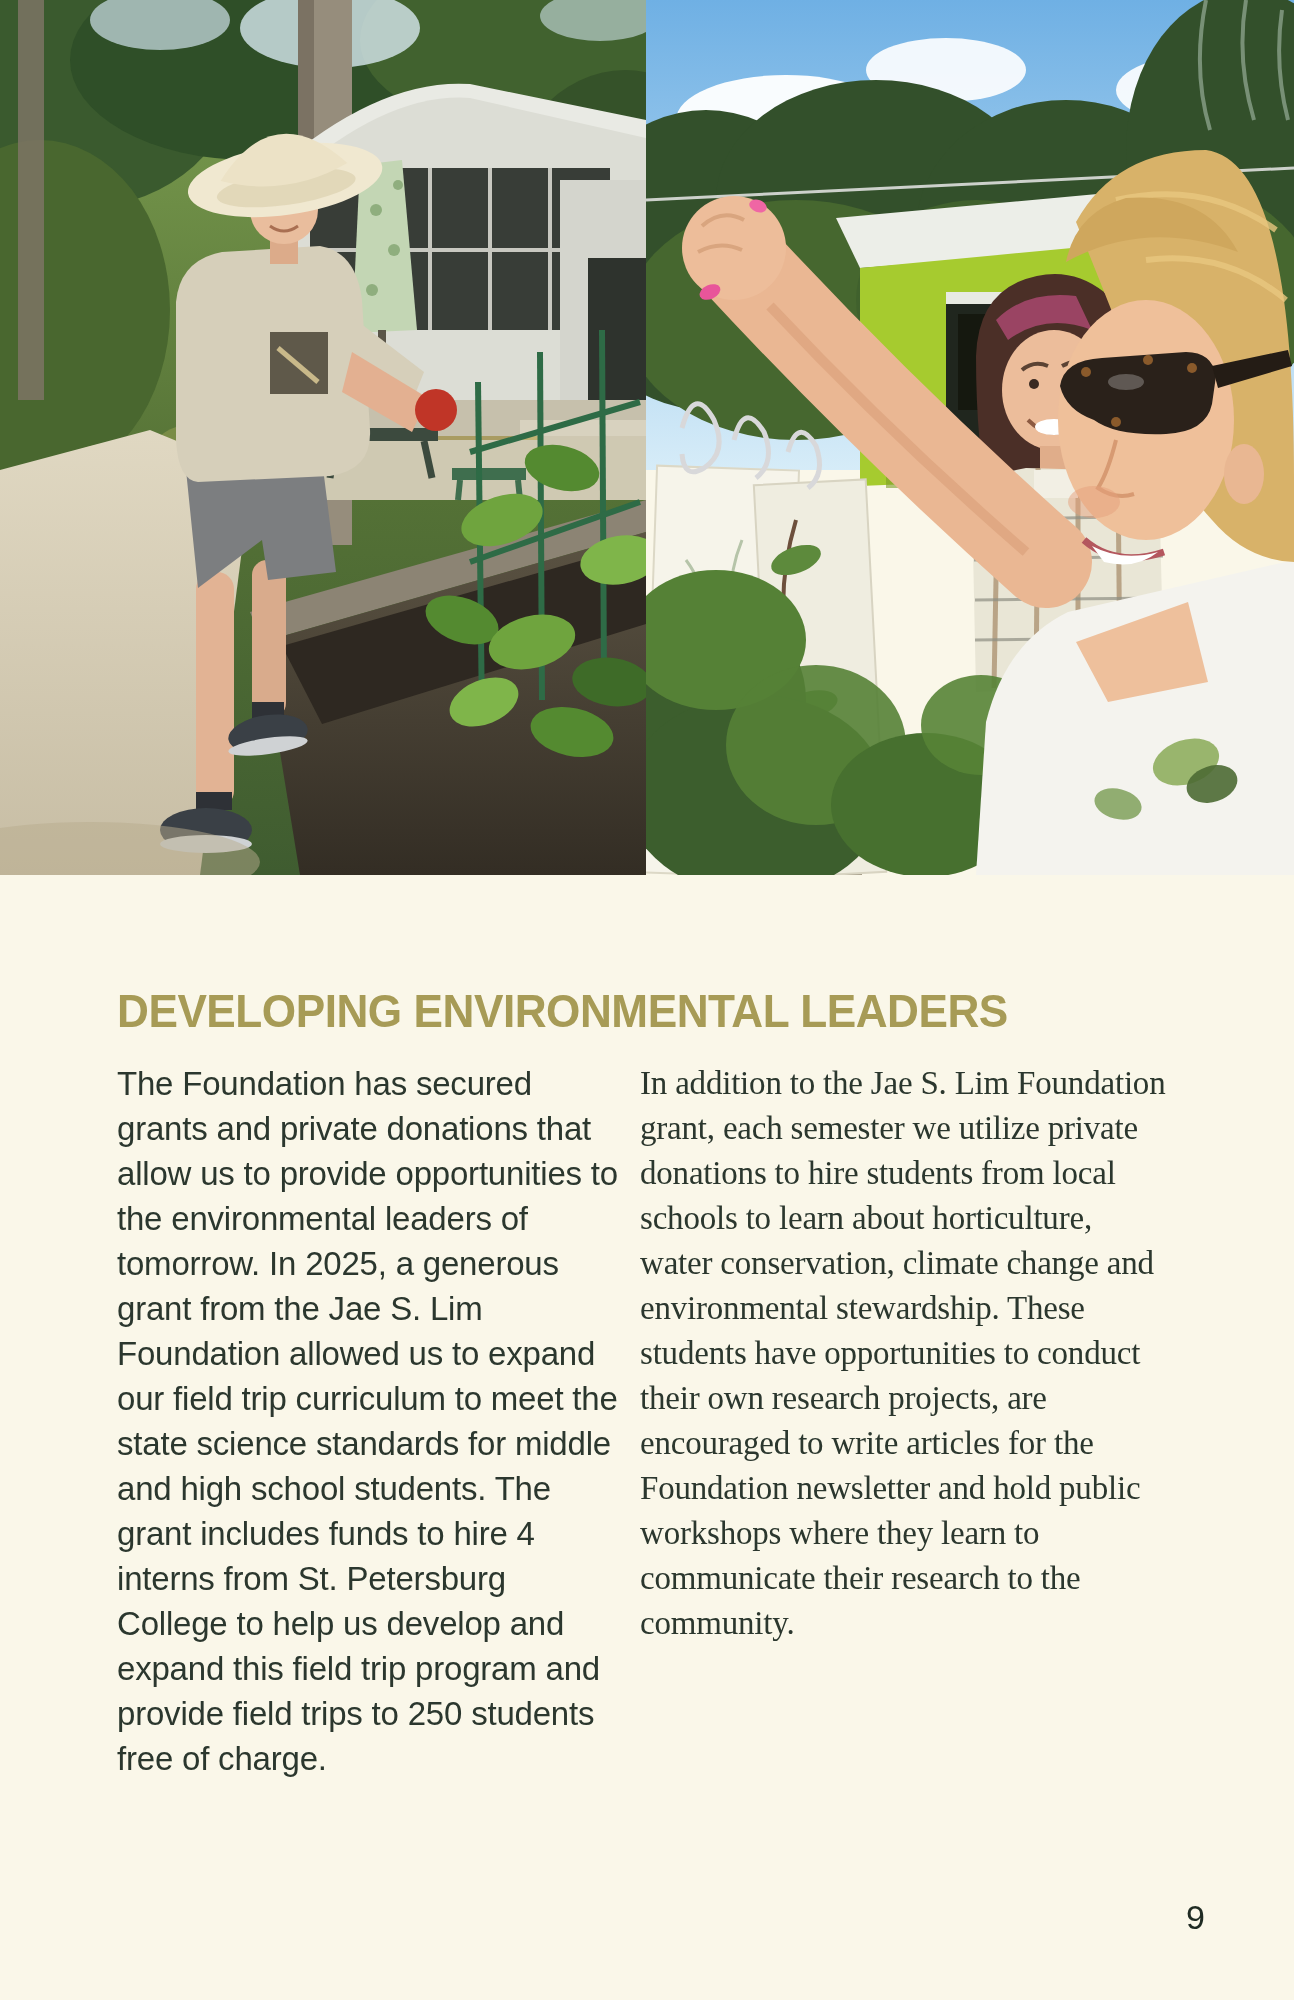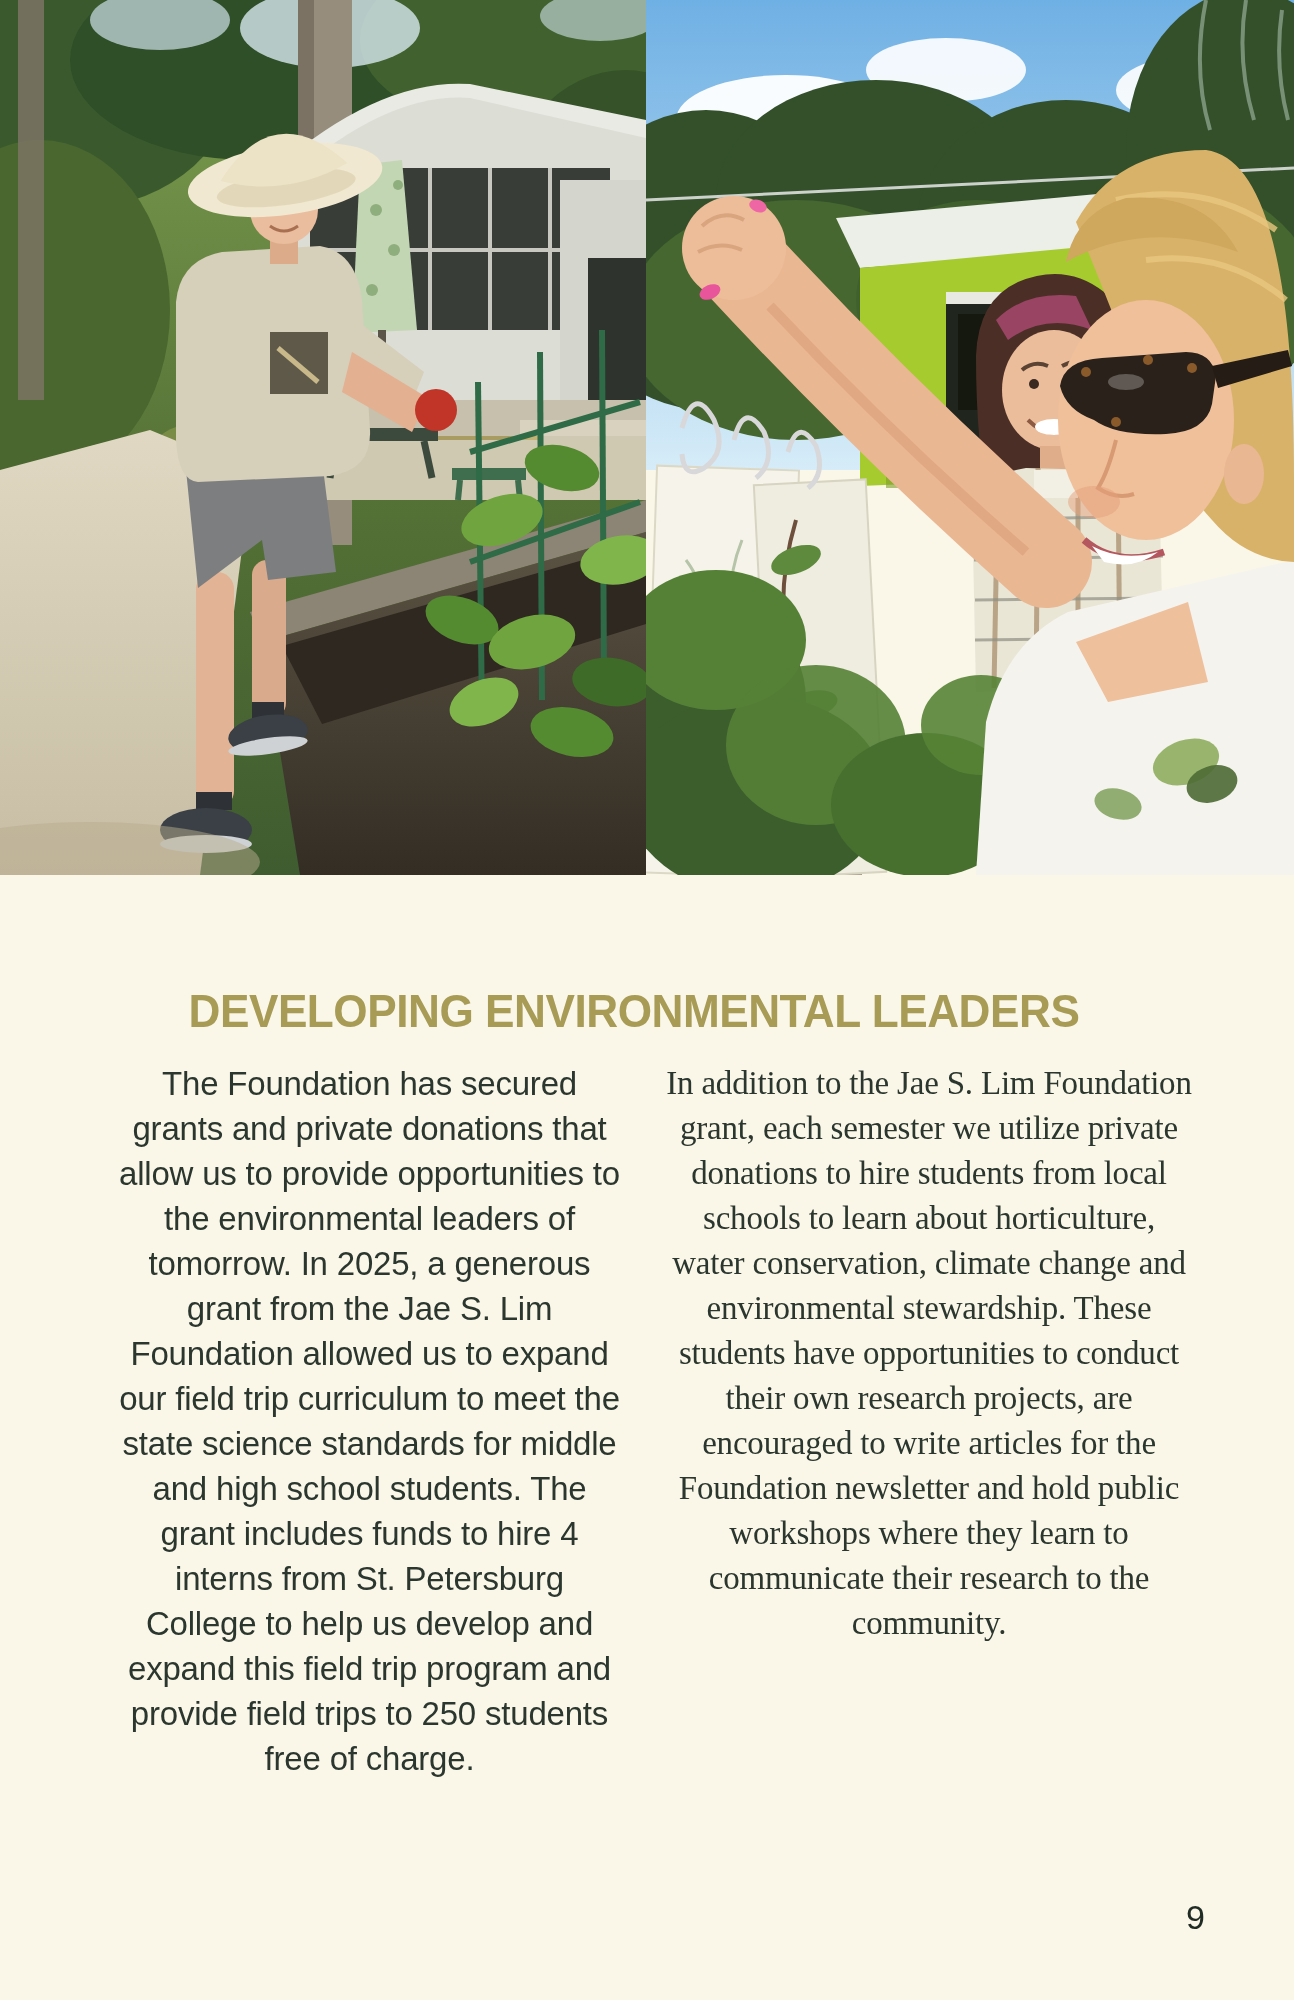--- a/index.html
+++ b/index.html
@@ -1,31 +1,31 @@
 <!DOCTYPE html>
 <html><head>
 <meta charset="utf-8">
 <style>
   html,body{margin:0;padding:0;background:#faf7e9;}
   .page{
     position:relative;width:1294px;height:2000px;background:#faf7e9;
-    font-family:"Liberation Sans","DejaVu Sans",sans-serif;overflow:hidden;text-align:center;
+    font-family:"Liberation Sans","DejaVu Sans",sans-serif;overflow:hidden;
   }
   .collage{display:flex;width:1294px;height:875px;}
   .photo{position:relative;overflow:hidden;}
   .photo.left{width:646px;height:875px;}
   .photo.right{width:648px;height:875px;}
   .photo svg{display:block;width:100%;height:100%;}
   .article{padding:0 100px 0 117px;}
   .heading{
     margin:112px 0 0 0;font-size:46px;line-height:1.05;font-weight:700;
     color:#a79b56;letter-spacing:-0.5px;white-space:nowrap;
     transform:scaleX(0.96);transform-origin:left center;
   }
-  .columns{display:flex;gap:42px;margin-top:26px;}
+  .columns{display:flex;gap:18px;margin-top:26px;}
   .col{font-size:33px;line-height:45px;color:#2b372e;letter-spacing:-0.2px;}
   .col p{margin:0;}
   .col-left{width:505px;}
   .col-right{width:530px;font-family:Liberation Serif, serif;}
   .page-number{
     position:absolute;left:1186px;top:1898px;font-size:34px;color:#1f2b23;
   }
 </style>
 </head>
 <body>

